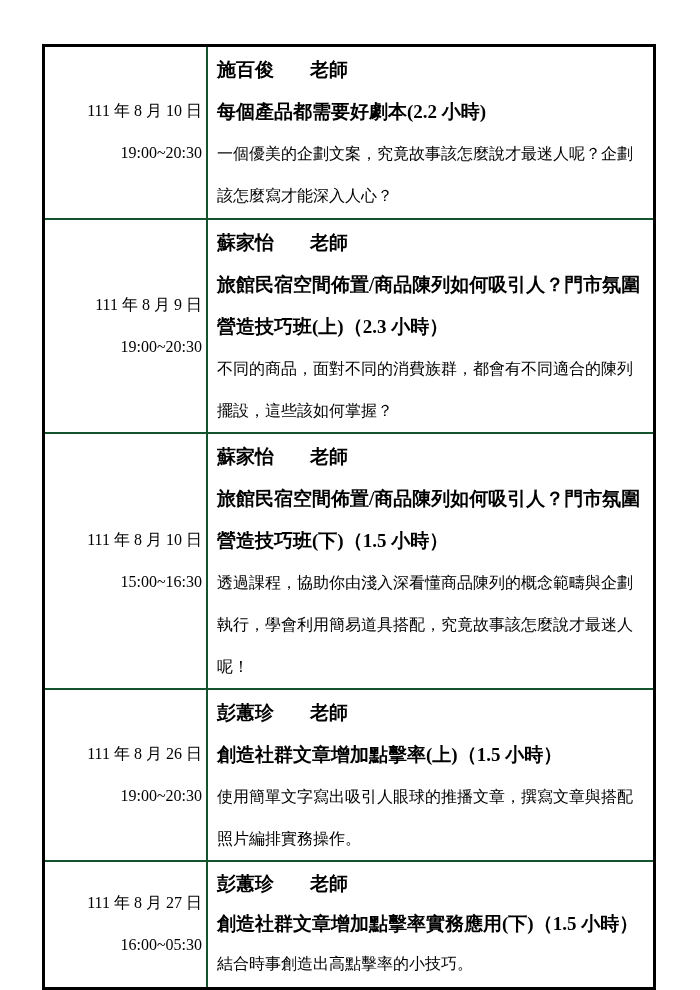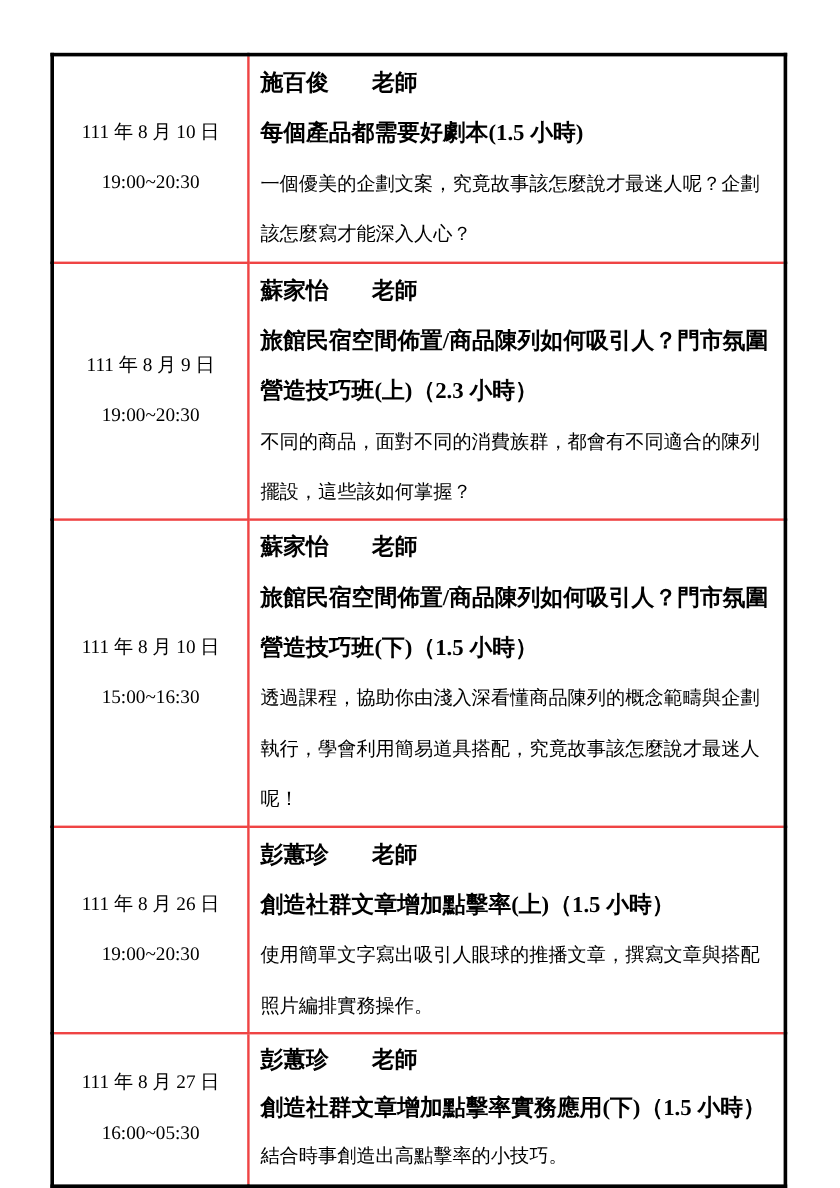--- a/index.html
+++ b/index.html
@@ -17,29 +17,29 @@
     top: 44px;
     width: 614px;
   }
   table.schedule {
     border-collapse: collapse;
     table-layout: fixed;
     width: 614px;
     background: #ffffff;
   }
   table.schedule td {
-    border: 2px solid #ef4444;
+    border: 2px solid #14532d;
     overflow: hidden;
   }
   table.schedule {
     border: 3px solid #000000;
   }
   td.cell-date {
     width: 153px;
-    text-align: center;
+    text-align: right;
     vertical-align: middle;
     padding: 0 4px;
   }
   td.cell-info {
     vertical-align: top;
     padding: 2px 10px 0 9px;
   }
   .date-line, .time-line {
     font-size: 16px;
     line-height: 42px;
@@ -74,21 +74,21 @@
   <table class="schedule">
     <tbody>
 
       <tr class="h0">
         <td class="cell-date">
           <div class="date-line">111 年 8 月 10 日</div>
           <div class="time-line">19:00~20:30</div>
         </td>
         <td class="cell-info">
           <p class="teacher-line"><span class="tname">施百俊</span><span>老師</span></p>
-          <p class="course-title">每個產品都需要好劇本(1.5 小時)</p>
+          <p class="course-title">每個產品都需要好劇本(2.2 小時)</p>
           <p class="course-desc">一個優美的企劃文案，究竟故事該怎麼說才最迷人呢？企劃該怎麼寫才能深入人心？</p>
         </td>
       </tr>
 
       <tr class="h1">
         <td class="cell-date">
           <div class="date-line">111 年 8 月 9 日</div>
           <div class="time-line">19:00~20:30</div>
         </td>
         <td class="cell-info">

